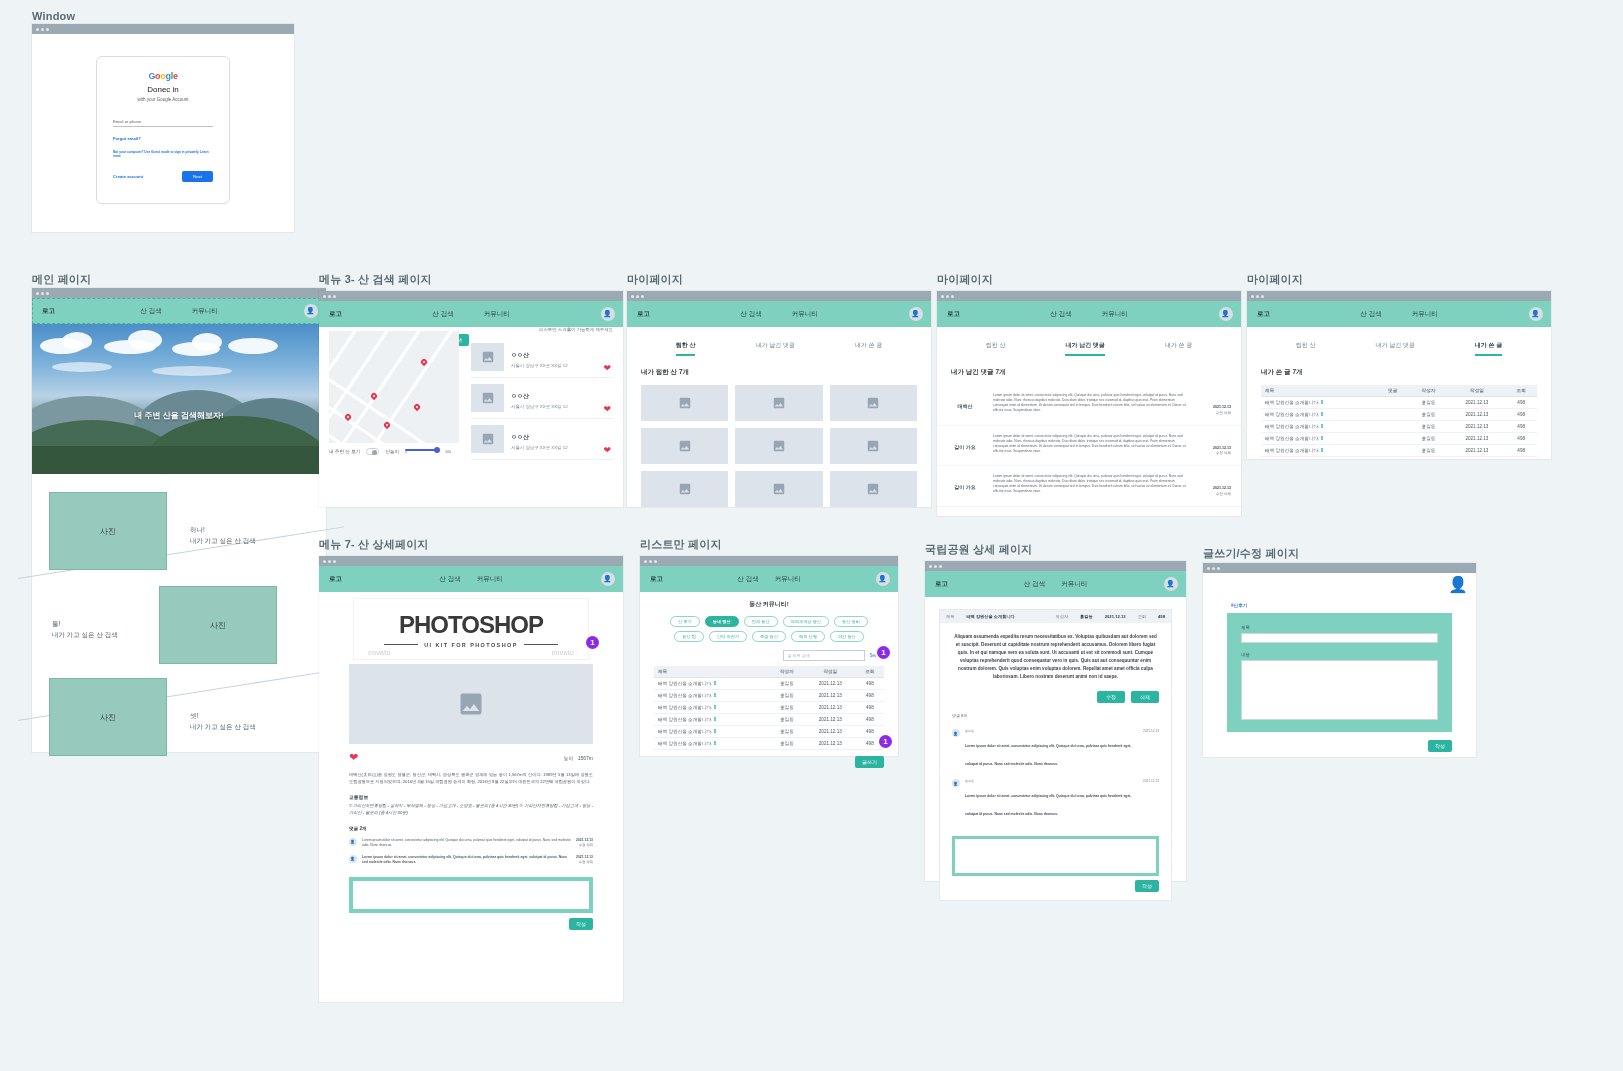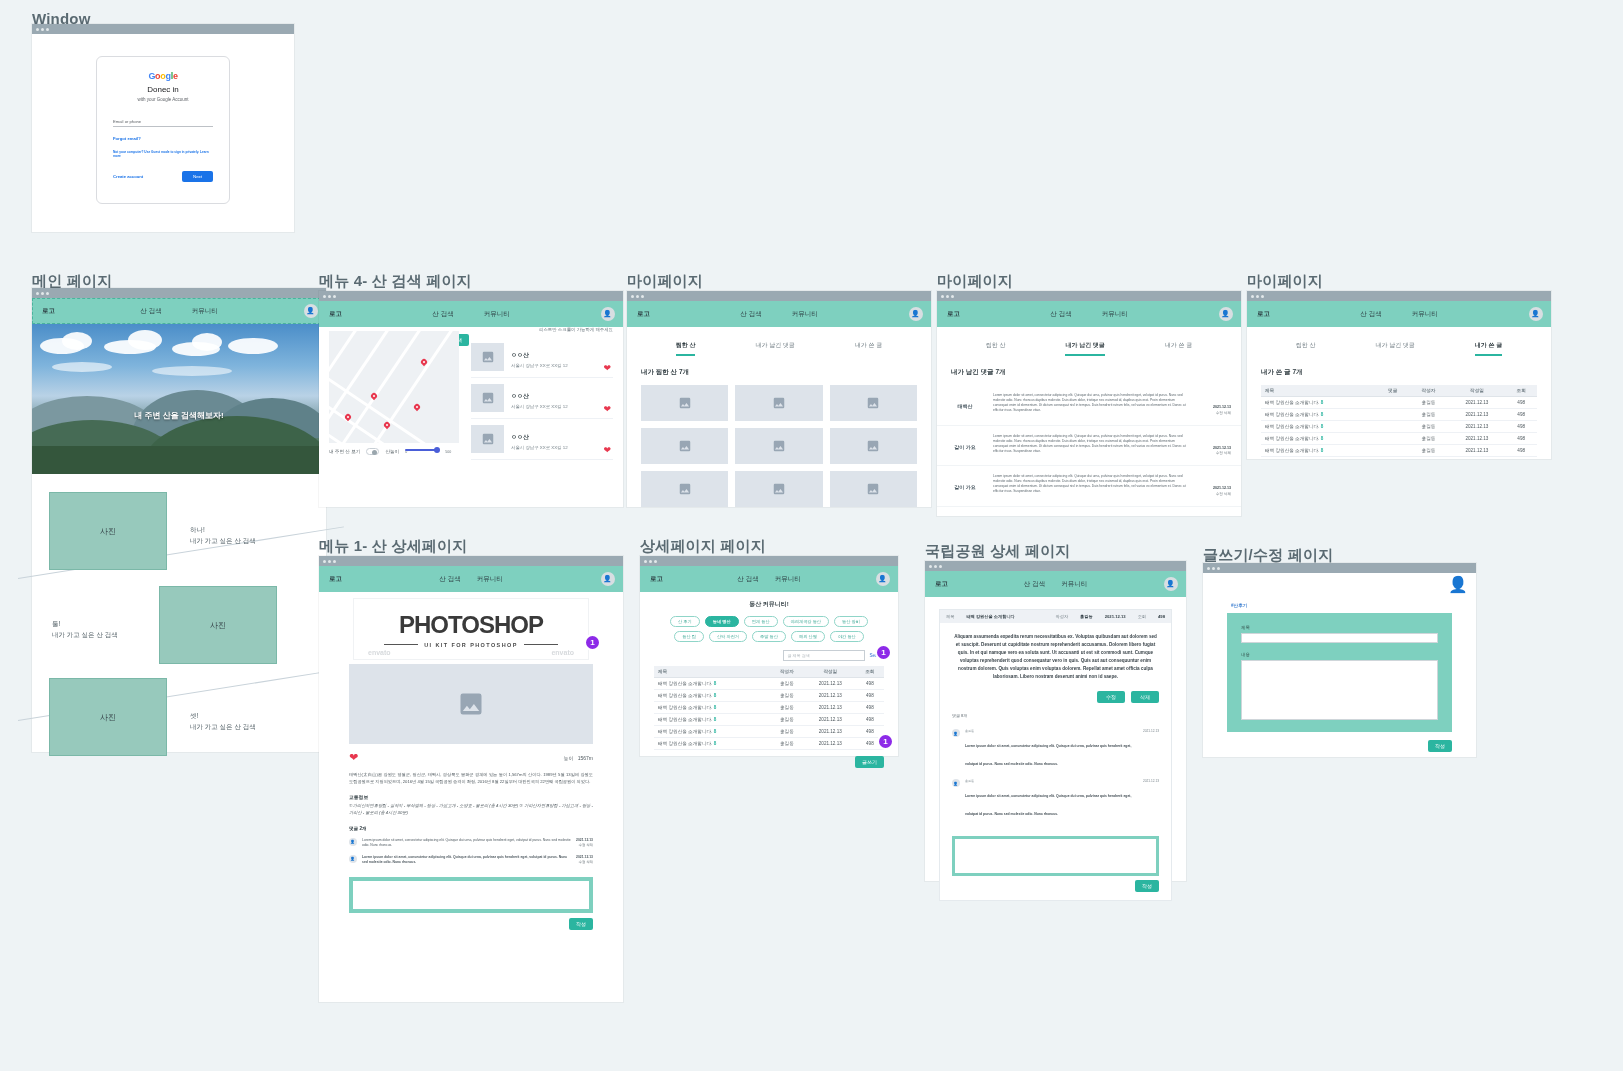--- a/index.html
+++ b/index.html
@@ -7,21 +7,21 @@
   body {
     width:1623px; height:1071px;
     background:#eef3f5;
     font-family:"Liberation Sans","DejaVu Sans",sans-serif;
     position:relative;
     overflow:hidden;
     color:#444;
   }
   .board-title {
     position:absolute;
-    font-size:15px;
+    font-size:11px;
     font-weight:600;
     color:#5a6a72;
     letter-spacing:.2px;
     white-space:nowrap;
   }
   .frame {
     position:absolute;
     background:#fff;
     box-shadow:0 0 0 1px rgba(0,0,0,.04);
   }
@@ -274,21 +274,21 @@
     </div>
 
     <div class="photo-box" style="left:17px;top:204px;width:118px;height:78px;">사진</div>
     <div class="main-cap" style="left:158px;top:236px;">
       <div>셋!</div>
       <div>내가 가고 싶은 산 검색</div>
     </div>
   </div>
 </div>
 
-<div class="board-title" style="left:319px;top:272px;">메뉴 4- 산 검색 페이지</div>
+<div class="board-title" style="left:319px;top:272px;">메뉴 3- 산 검색 페이지</div>
 <div class="frame" id="search-page">
   <div class="titlebar">
       <i></i>
       <i></i>
       <i></i>
     </div>
   <div class="navbar">
     <div class="logo">로고</div>
     <div class="navlinks">
       <span>산 검색</span>
@@ -554,21 +554,21 @@
           <td class="c"></td>
           <td class="c">홍길동</td>
           <td class="c">2021.12.13</td>
           <td class="c">498</td>
         </tr>
       </tbody>
     </table>
   </div>
 </div>
 
-<div class="board-title" style="left:319px;top:537px;">메뉴 1- 산 상세페이지</div>
+<div class="board-title" style="left:319px;top:537px;">메뉴 7- 산 상세페이지</div>
 <div class="frame" id="detail-page" style="left:319px;top:556px;width:304px;height:446px;">
   <div class="titlebar">
       <i></i>
       <i></i>
       <i></i>
     </div>
   <div class="navbar">
     <div class="logo">로고</div>
     <div class="navlinks" style="gap:16px;">
       <span>산 검색</span>
@@ -628,21 +628,21 @@
       </span>
     </div>
   </div>
 
   <div style="margin:8px 30px 0;border:4px solid #7ed0bf;height:36px;background:#fff;"></div>
   <div style="display:flex;justify-content:flex-end;margin:5px 30px 0;">
     <span class="btn-teal">작성</span>
   </div>
 </div>
 
-<div class="board-title" style="left:640px;top:537px;">상세페이지 페이지</div>
+<div class="board-title" style="left:640px;top:537px;">리스트만 페이지</div>
 <div class="frame" id="community-page" style="left:640px;top:556px;width:258px;height:200px;">
   <div class="titlebar">
       <i></i>
       <i></i>
       <i></i>
     </div>
   <div class="navbar">
     <div class="logo">로고</div>
     <div class="navlinks" style="gap:16px;">
       <span>산 검색</span>

